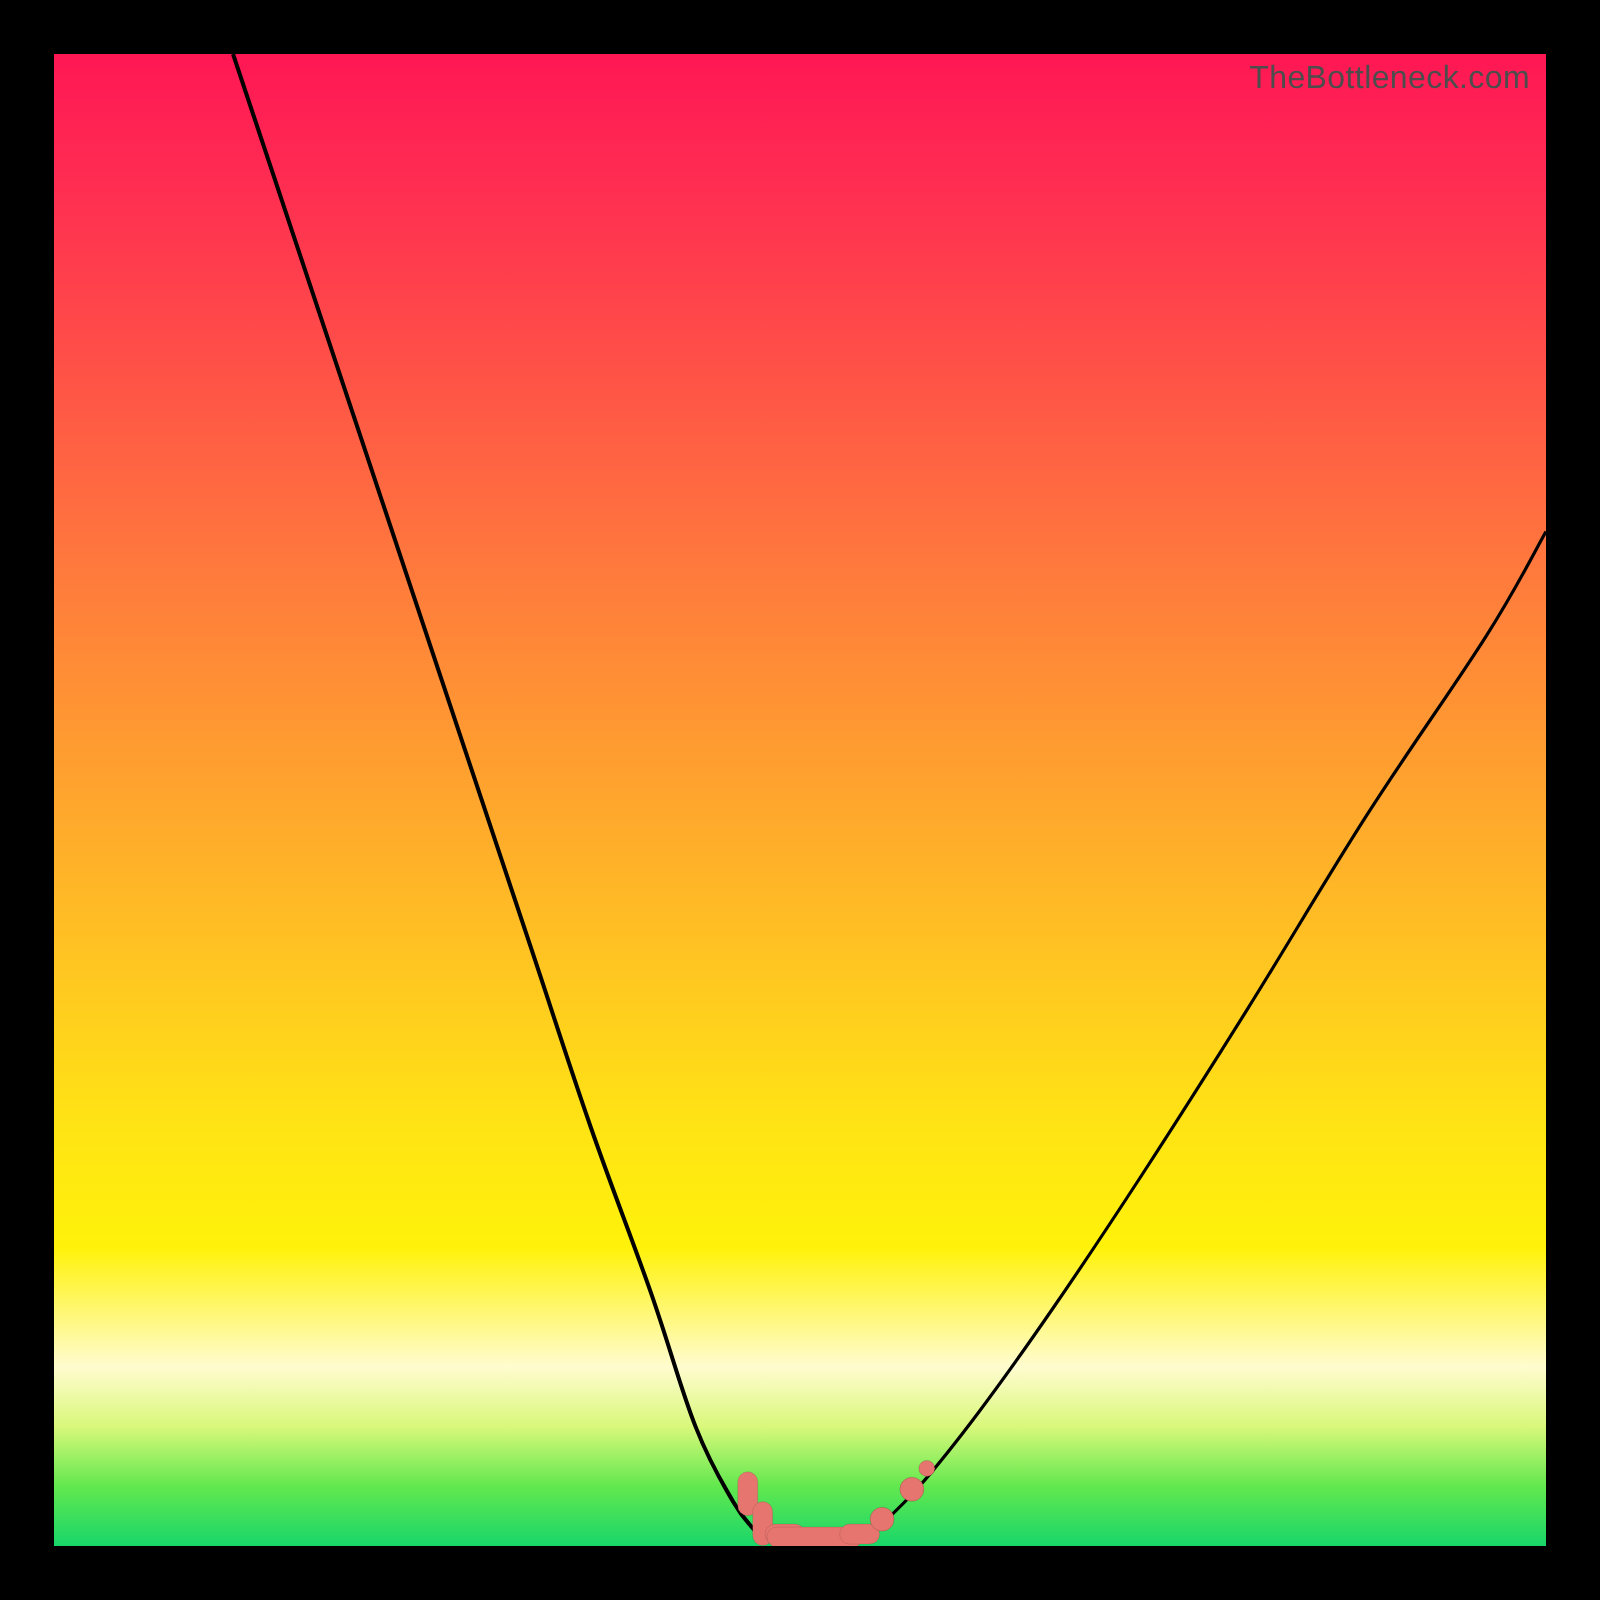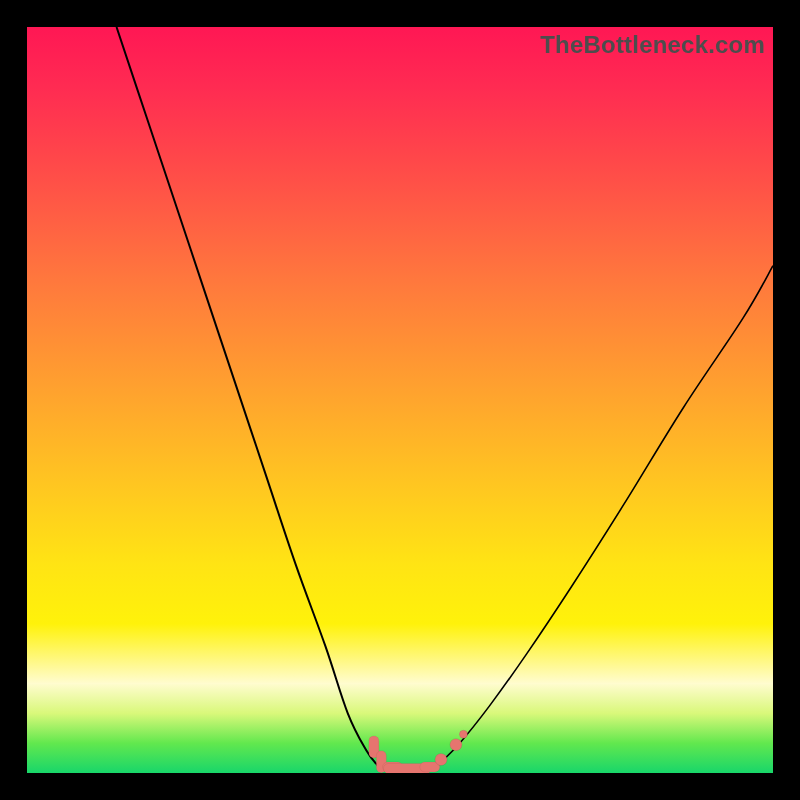--- a/index.html
+++ b/index.html
@@ -38,22 +38,22 @@
       #d9f87a 92%,
       #62e84e 96%,
       #18d66a 100%
     );
   }
   .watermark {
     position: absolute;
     top: 4px;
     right: 8px;
     color: #4d4d4d;
-    font-size: 24px;
-    font-weight: 700;
+    font-size: 16px;
+    font-weight: 400;
     letter-spacing: 0.2px;
     pointer-events: none;
   }
   svg.overlay {
     position: absolute;
     left: 0;
     top: 0;
     width: 746px;
     height: 746px;
   }

